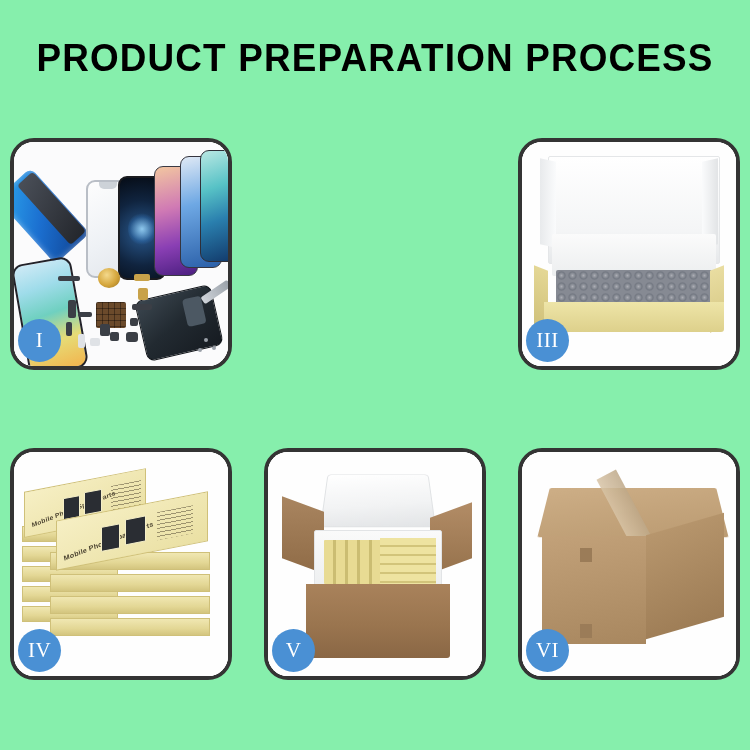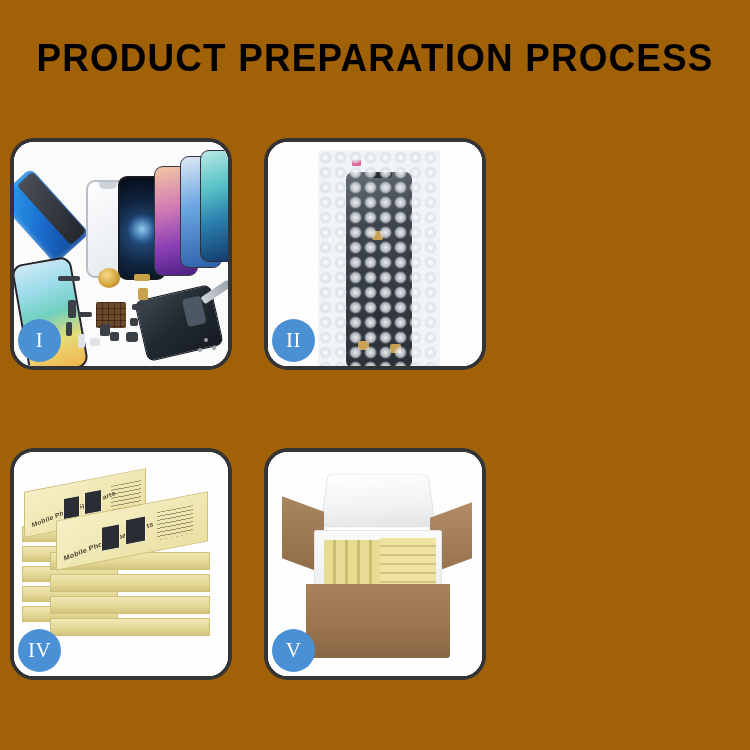--- a/index.html
+++ b/index.html
@@ -3,21 +3,21 @@
 <meta charset="utf-8">
 <style>
   * { box-sizing: border-box; }
   html, body {
     margin: 0; padding: 0;
     width: 750px; height: 750px;
     background: #ffffff;
     font-family: "Liberation Sans", sans-serif;
     overflow: hidden;
   }
-  #page { position: relative; width: 750px; height: 750px; background: #a16207; }
+  #page { position: relative; width: 750px; height: 750px; background: #86efac; }
 
   
   .header { position: absolute; left: 0; top: 0; width: 750px; text-align: center; }
   .title {
     font-family: "Liberation Sans", sans-serif;
     font-weight: 700;
     font-size: 38px;
     line-height: 40px;
     letter-spacing: 1.2px;
     color: #000000;
@@ -374,39 +374,36 @@
             <div class="prt w" style="left:76px;top:196px;width:10px;height:8px;"></div>
             <div class="prt" style="left:86px;top:182px;width:10px;height:12px;"></div>
             <div class="scrw" style="left:190px;top:196px;"></div>
             <div class="scrw" style="left:198px;top:204px;"></div>
             <div class="scrw" style="left:184px;top:206px;"></div>
           </div>
         </div>
         <div class="badge">I</div>
       </div>
 
-      <div class="panel p-c2">
+
+      <div class="panel p-c3">
         <div class="clip">
-          <div class="scene">
-            <div class="bw-bg"></div>
-            <div class="bubblebag">
-              <div class="lcd-in">
-                <div class="flexstrip"></div>
-                <div class="goldtab" style="left:40%;top:30%;"></div>
-                <div class="goldtab" style="left:18%;top:86%;"></div>
-                <div class="goldtab" style="left:66%;top:88%;"></div>
-              </div>
-              <div class="pinkdot"></div>
-              <div class="bubbles"></div>
-            </div>
+          <div class="tray-scene">
+            <div class="lidpanel"></div>
+            <div class="lid-flap-l"></div>
+            <div class="lid-flap-r"></div>
+            <div class="foam"></div>
+            <div class="grey-bubble"></div>
+            <div class="tray-side-l"></div>
+            <div class="tray-side-r"></div>
+            <div class="tray-front"></div>
           </div>
         </div>
-        <div class="badge">II</div>
+        <div class="badge">III</div>
       </div>
-
     </div>
 
     <div class="row row2">
 
       <div class="panel p-c1">
         <div class="clip">
           <div class="stack-scene">
 
             <div class="sbox" style="left:8px;top:74px;width:96px;height:16px;"></div>
             <div class="sbox" style="left:8px;top:94px;width:96px;height:16px;"></div>
@@ -447,16 +444,29 @@
             <div class="flap-r"></div>
             <div class="foambody"></div>
             <div class="ybars"></div>
             <div class="ybars2"></div>
             <div class="cartonbody"></div>
           </div>
         </div>
         <div class="badge">V</div>
       </div>
 
+      <div class="panel p-c3">
+        <div class="clip">
+          <div class="vi-scene">
+            <div class="c-top"></div>
+            <div class="tapestrip"></div>
+            <div class="c-side"></div>
+            <div class="c-front"></div>
+            <div class="tapetab" style="left:58px;top:96px;width:12px;height:14px;"></div>
+            <div class="tapetab" style="left:58px;top:172px;width:12px;height:14px;"></div>
+          </div>
+        </div>
+        <div class="badge">VI</div>
+      </div>
     </div>
 
   </div>
 </div>
 
 </body></html>

